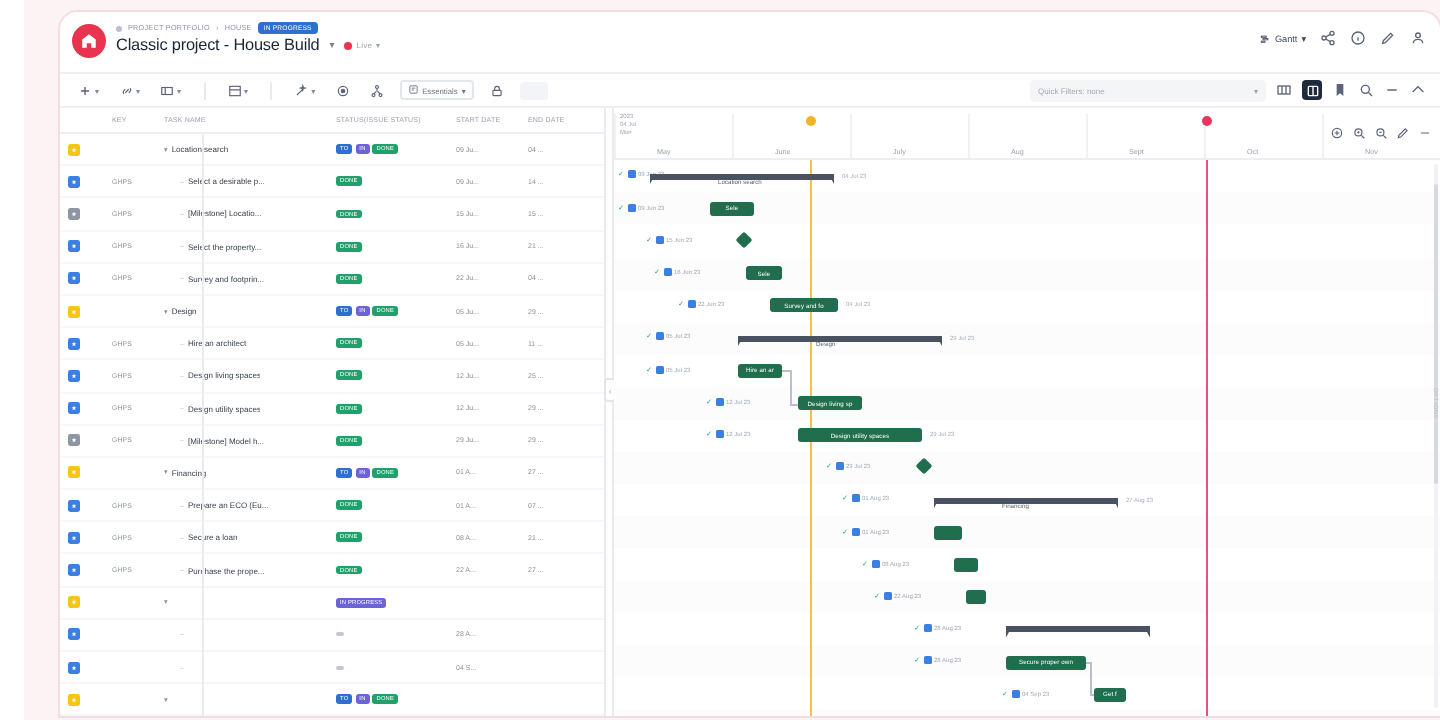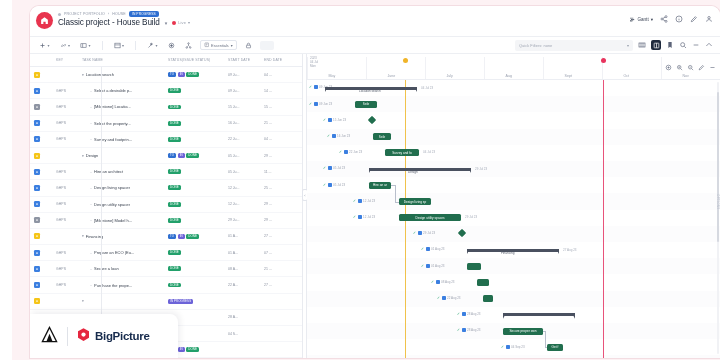--- a/index.html
+++ b/index.html
@@ -1015,33 +1015,15 @@
             <div class="dep" style="left: 238px; top: 251.2px; height: 16.2px; border-left-width: 1px;"></div>
             <div class="dep" style="left: 238px; top: 267.4px; width: 2px; border-top-width: 1px;"></div>
           </div>
       <div class="scroll-rail">
         <div class="scroll-thumb"></div>
       </div>
       <div class="side-tab">OPTIONS</div>
     </div>
   </div>
 
-  <div class="logo-card">
-    <span class="logo-a">
-      <svg viewBox="0 0 24 24" fill="none" stroke="#111" stroke-width="1.6">
-            <path d="M12 3L3 21h18z"></path>
-            <path d="M12 11L8 21h8z" fill="#111" stroke="none"></path>
-          </svg>
-    </span>
-    <span class="logo-div"></span>
-    <span class="logo-bp">
-      <span class="logo-hex">
-        <svg viewBox="0 0 24 24">
-              <path d="M12 1.8l8.8 5.1v10.2L12 22.2 3.2 17.1V6.9z" fill="#e5263f"></path>
-              <circle cx="12" cy="12" r="3.4" fill="#fff"></circle>
-            </svg>
-      </span>
-      <span class="logo-txt">BigPicture</span>
-    </span>
-  </div>
 
 </div>
 </div>
 
 </body></html>

